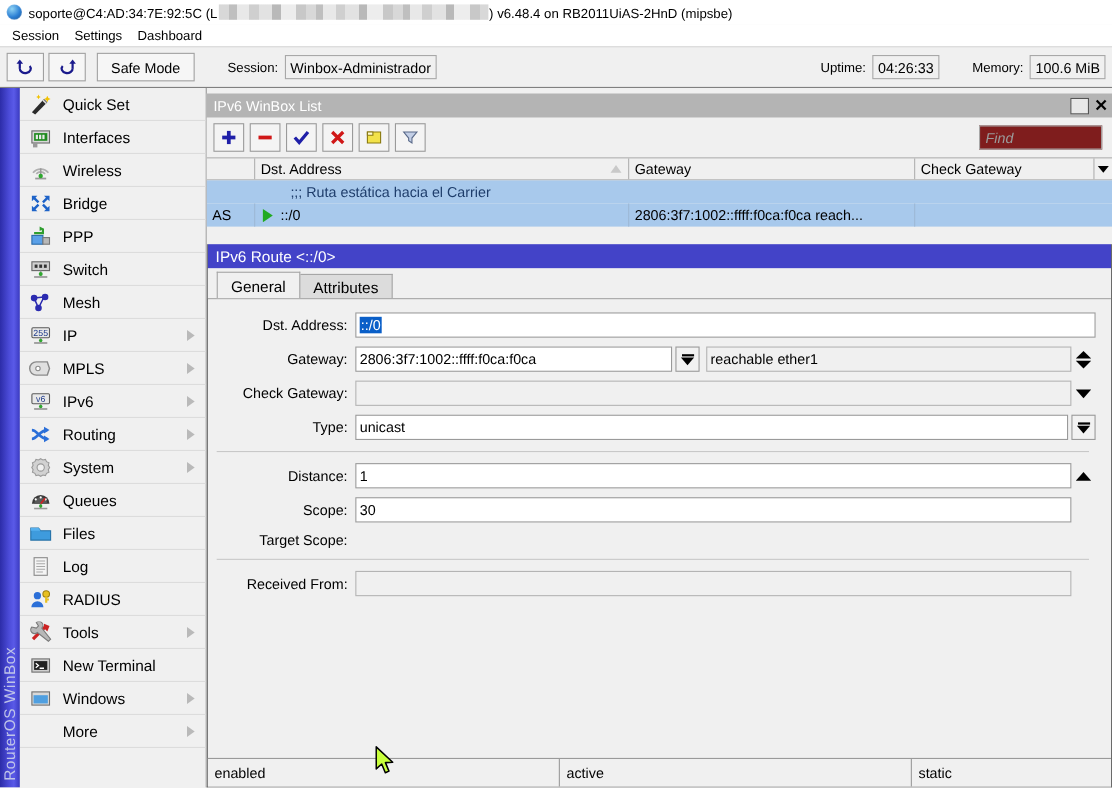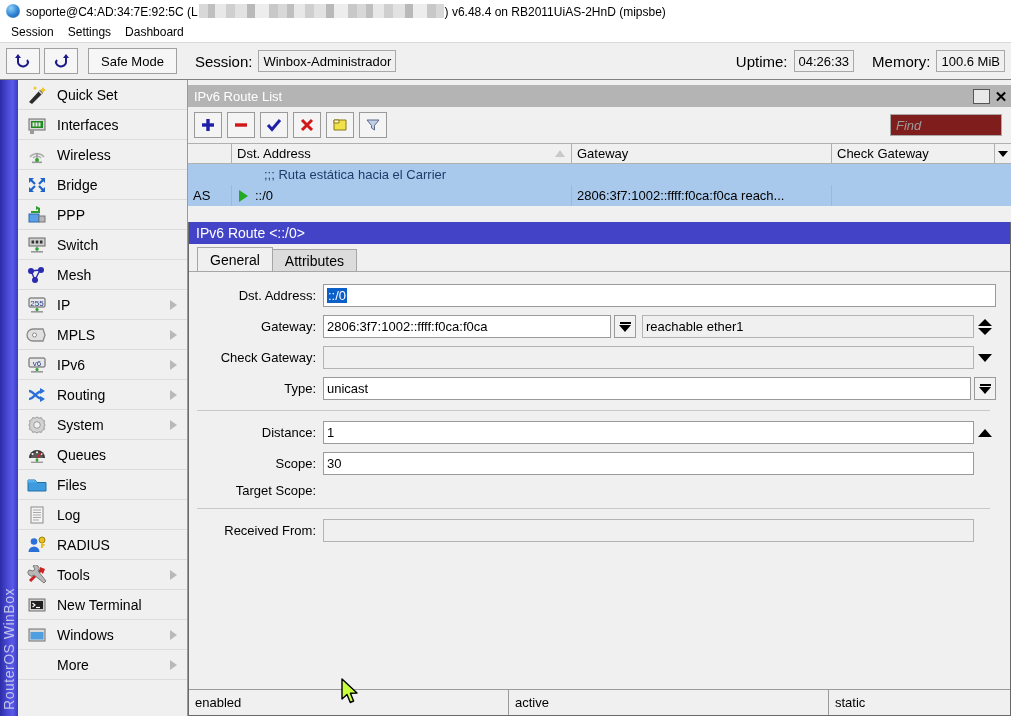--- a/index.html
+++ b/index.html
@@ -53,21 +53,21 @@
   .tbtn {
     width: 34px; height: 26px; border: 1px solid #a0a0a0;
     background: #f6f6f6; display: flex; align-items: center; justify-content: center;
     cursor: pointer;
   }
   .safemode {
     height: 26px; padding: 0 12px; border: 1px solid #a0a0a0;
     background: #f6f6f6; display: flex; align-items: center;
     font-size: 13px; margin-left: 6px; cursor: pointer;
   }
-  .tb-label { margin-left: 14px; font-size: 15px; }
+  .tb-label { margin-left: 26px; font-size: 12px; }
   .tb-field {
     height: 22px; border: 1px solid #a8a8a8; background: #f0f0f0;
     display: flex; align-items: center; padding: 0 4px; font-size: 13px;
     margin-left: 2px;
   }
   .spacer { flex: 1; }
 
   
   .sidebar {
     position: absolute; left: 0; top: 80px; width: 188px; bottom: 0;
@@ -546,21 +546,21 @@
         <span class="ic"></span>
         <span class="mlabel">More</span>
         <span class="arrow"></span>
       </div>
 
     </div>
   </div>
 
   <div class="rwin">
     <div class="rwin-title">
-      <span class="twtext">IPv6 Route List</span>
+      <span class="twtext">IPv6 WinBox List</span>
       <span class="tbox"></span>
       <span class="tclose">✕</span>
     </div>
 
     <div class="rwin-toolbar">
       <div class="rtbtn">
         <svg width="16" height="16" viewBox="0 0 16 16">
           <rect x="6.3" y="2" width="3.4" height="12" fill="#1f1fa8"></rect>
           <rect x="2" y="6.3" width="12" height="3.4" fill="#1f1fa8"></rect>
         </svg>

